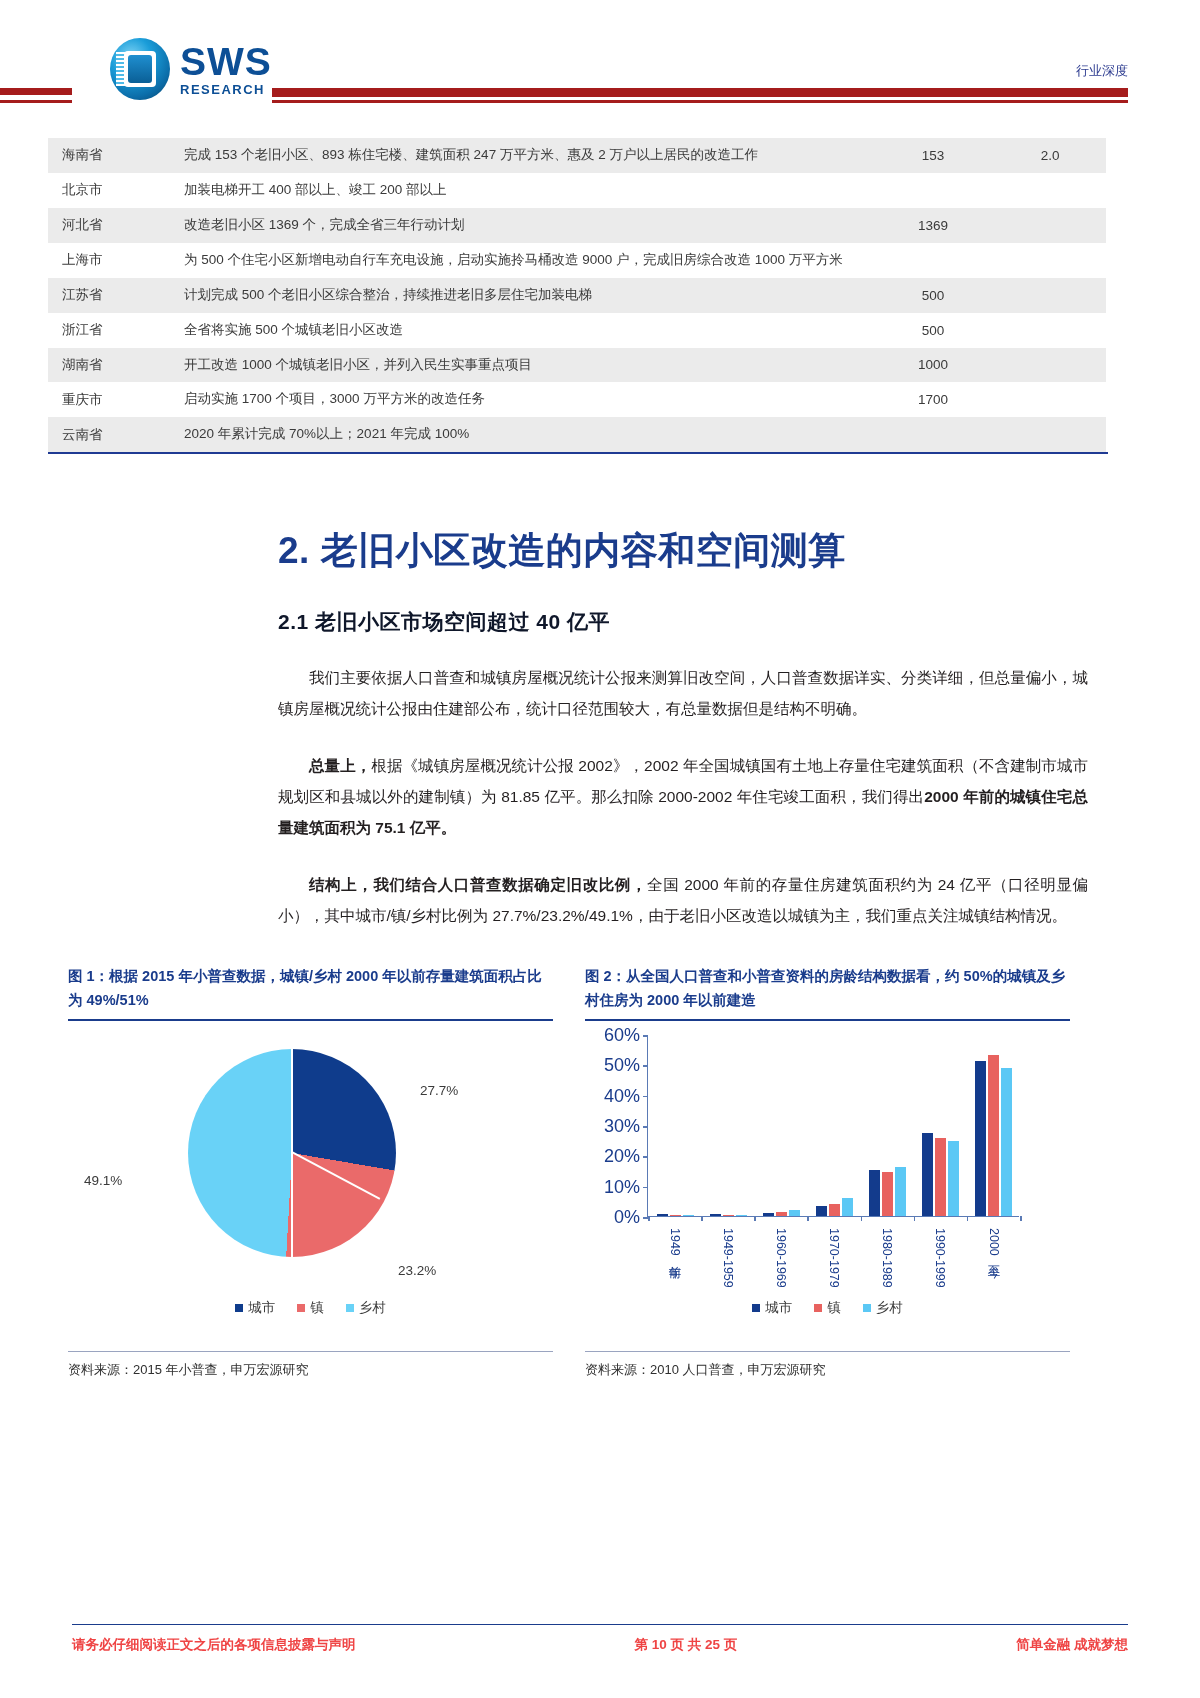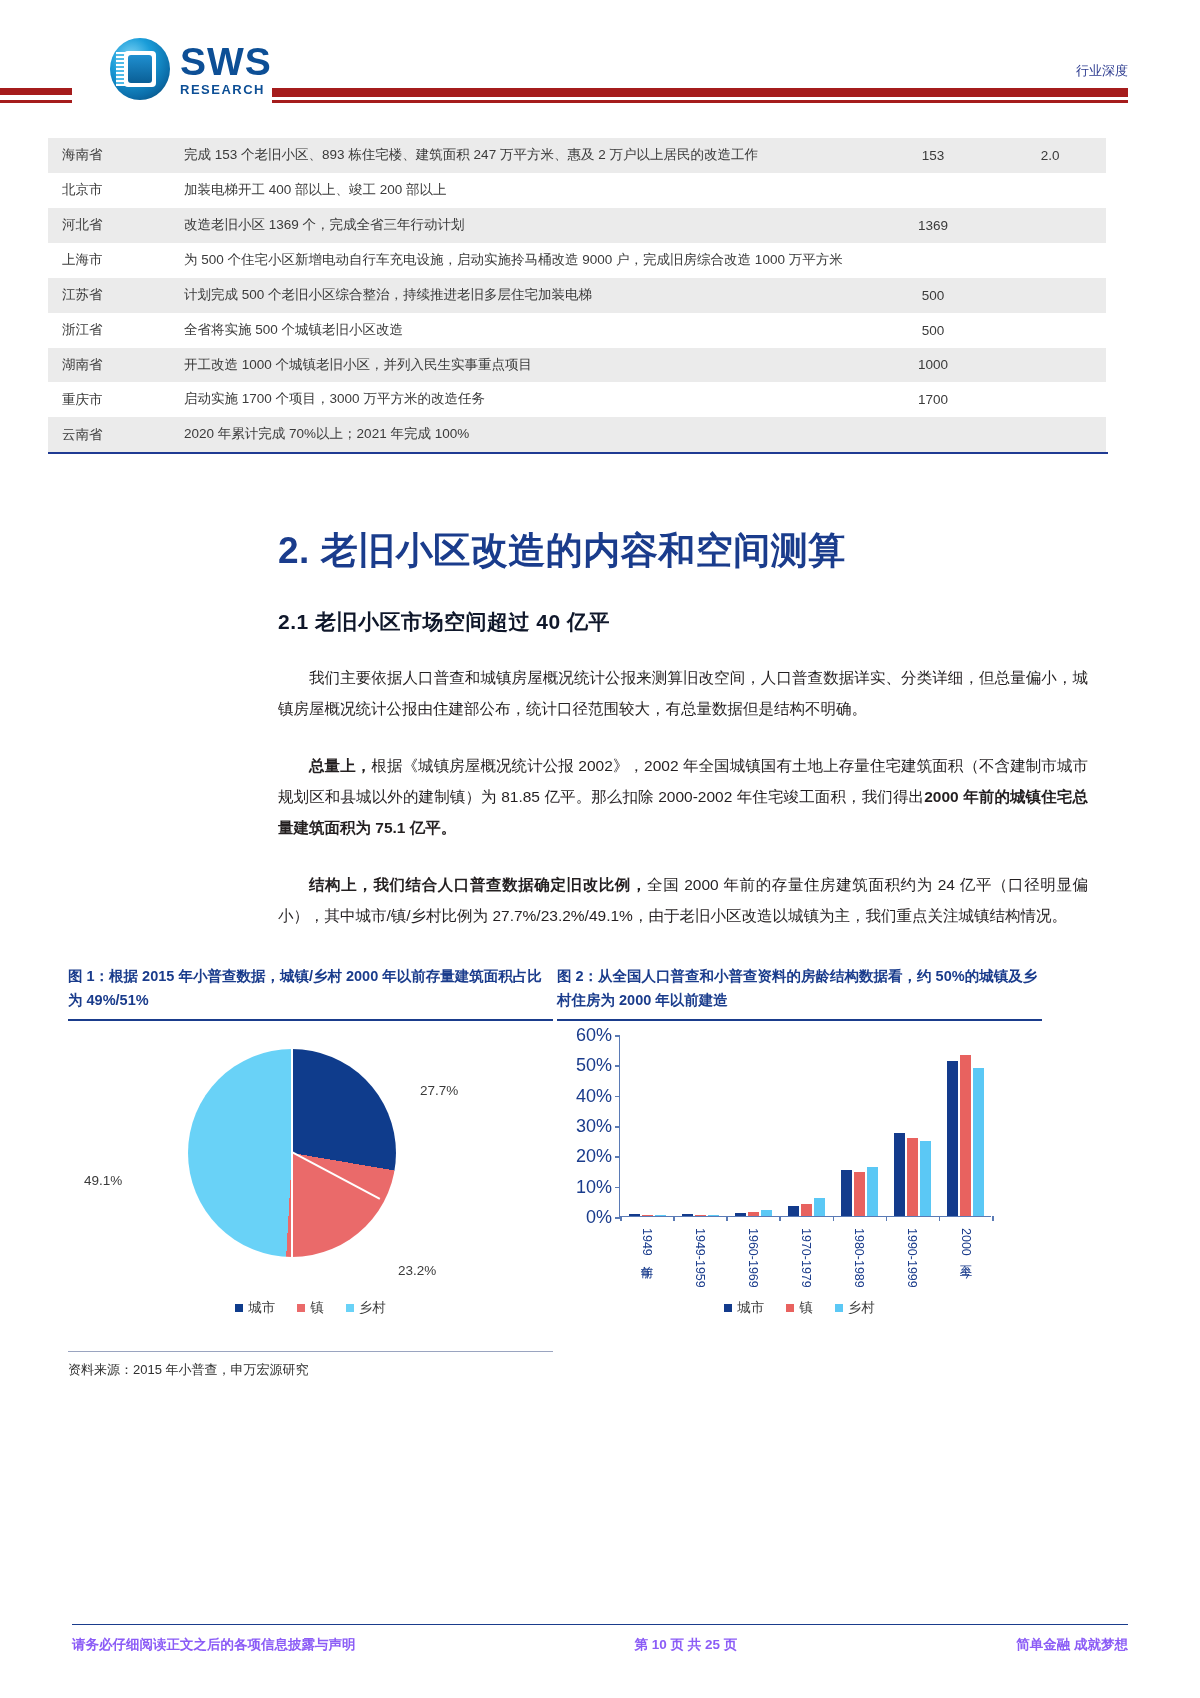--- a/index.html
+++ b/index.html
@@ -165,21 +165,21 @@
     line-height: 2.0;
     color: #231f20;
     text-align: justify;
     text-indent: 2em;
   }
   .para b { font-weight: bold; }
 
   
   .fig-row {
     display: flex;
-    gap: 4px;
+    gap: 32px;
     margin: 34px 72px 0 68px;
   }
   .fig {
     width: 485px;
     position: relative;
   }
   .fig-title {
     font-size: 14.5px;
     font-weight: bold;
     color: #1a3c8c;
@@ -307,21 +307,21 @@
     border-top: 1.5px solid #1a3c8c;
   }
   .footer-row {
     position: absolute;
     left: 72px; right: 72px;
     top: 12px;
     display: flex;
     justify-content: space-between;
     font-size: 13.5px;
     font-weight: bold;
-    color: #8b5cf6;
+    color: #ef4444;
     gap: 36px;
   }
 </style>
 </head>
 <body>
 
 <div class="header">
   <div class="logo-wrap">
     <div class="logo-mark">
       <div class="ring"></div>
@@ -523,20 +523,21 @@
               <span class="sw" style="background: rgb(232, 98, 95);"></span>
               <span>镇</span>
             </div>
             <div class="item">
               <span class="sw" style="background: rgb(91, 200, 245);"></span>
               <span>乡村</span>
             </div>
           </div>
       </div>
     </div>
+    <div class="fig-src">资料来源：2010 人口普查，申万宏源研究</div>
   </div>
 
 </div>
 
 <div class="footer">
   <div class="footer-rule"></div>
   <div class="footer-row">
     <div>请务必仔细阅读正文之后的各项信息披露与声明</div>
     <div>第 10 页 共 25 页</div>
     <div>简单金融 成就梦想</div>

